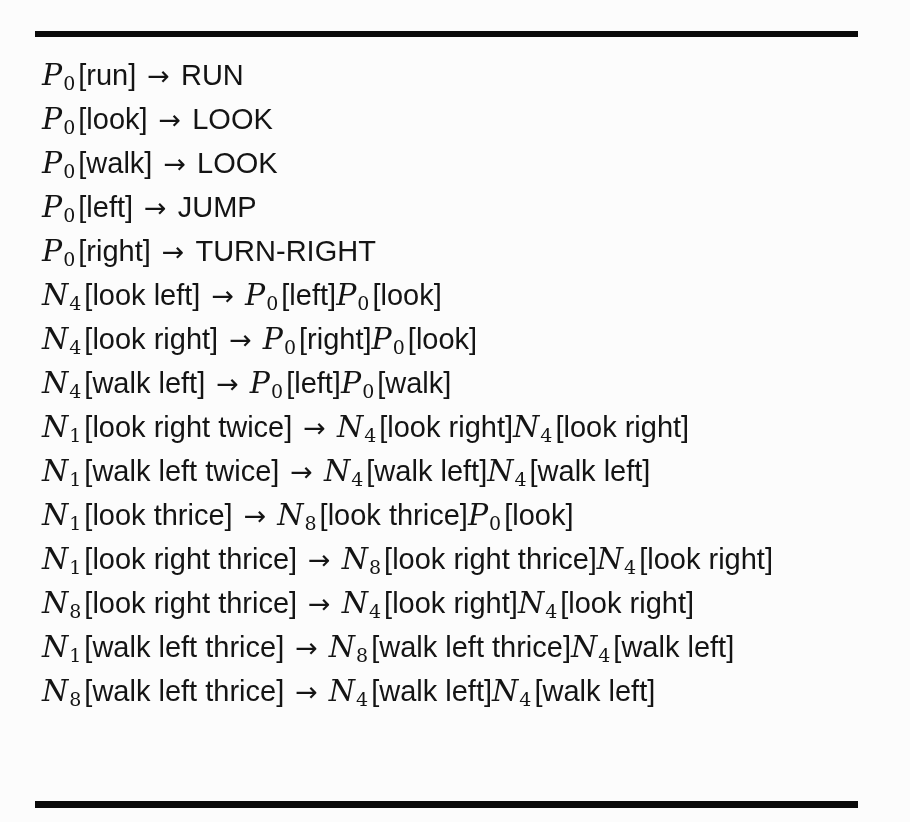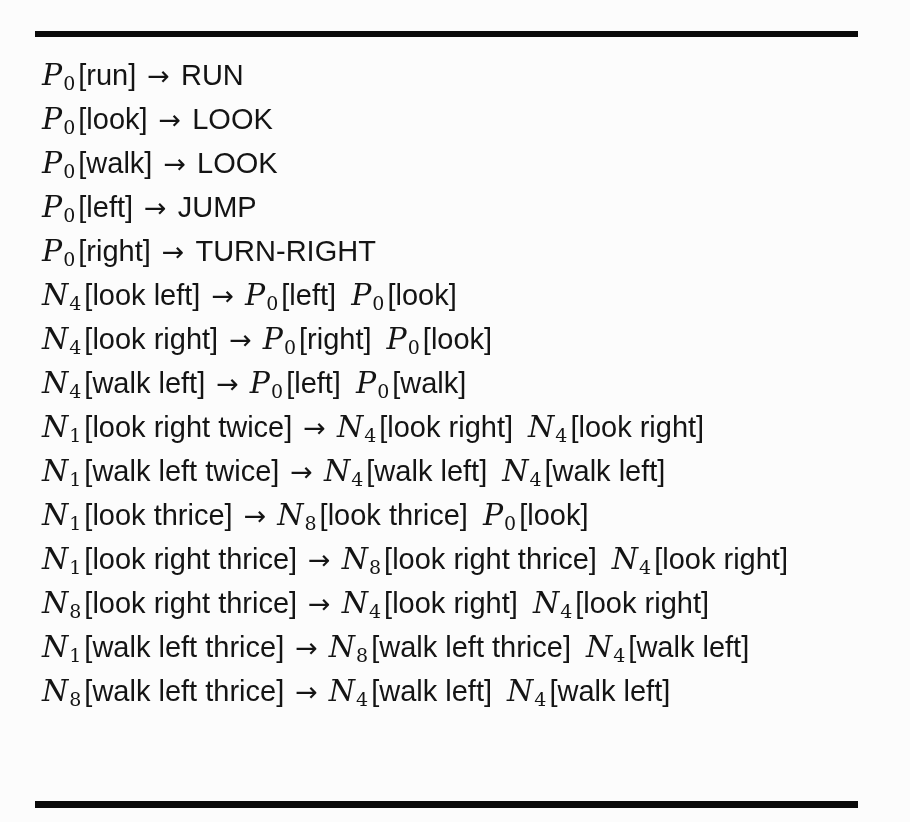--- a/index.html
+++ b/index.html
@@ -52,21 +52,21 @@
     margin-left: 3px;
   }
   .terminal {
     font-family: "Liberation Sans", sans-serif;
   }
   .arrow {
     font-family: "DejaVu Sans", sans-serif;
     font-size: 27px;
     margin: 0 11px;
   }
-  .rhs-sep { margin-left: 15px; }
+  .rhs-sep { }
 </style>
 </head>
 <body>
 
 <div class="figure">
   <div class="hrule top"></div>
   <div class="rules">
       <div class="rule-row"><span class="nt"><span class="sym">P</span><span class="sub">0</span><span class="arg">[run]</span></span><span class="arrow">→</span><span class="terminal">RUN</span></div>
       <div class="rule-row"><span class="nt"><span class="sym">P</span><span class="sub">0</span><span class="arg">[look]</span></span><span class="arrow">→</span><span class="terminal">LOOK</span></div>
       <div class="rule-row"><span class="nt"><span class="sym">P</span><span class="sub">0</span><span class="arg">[walk]</span></span><span class="arrow">→</span><span class="terminal">LOOK</span></div>

